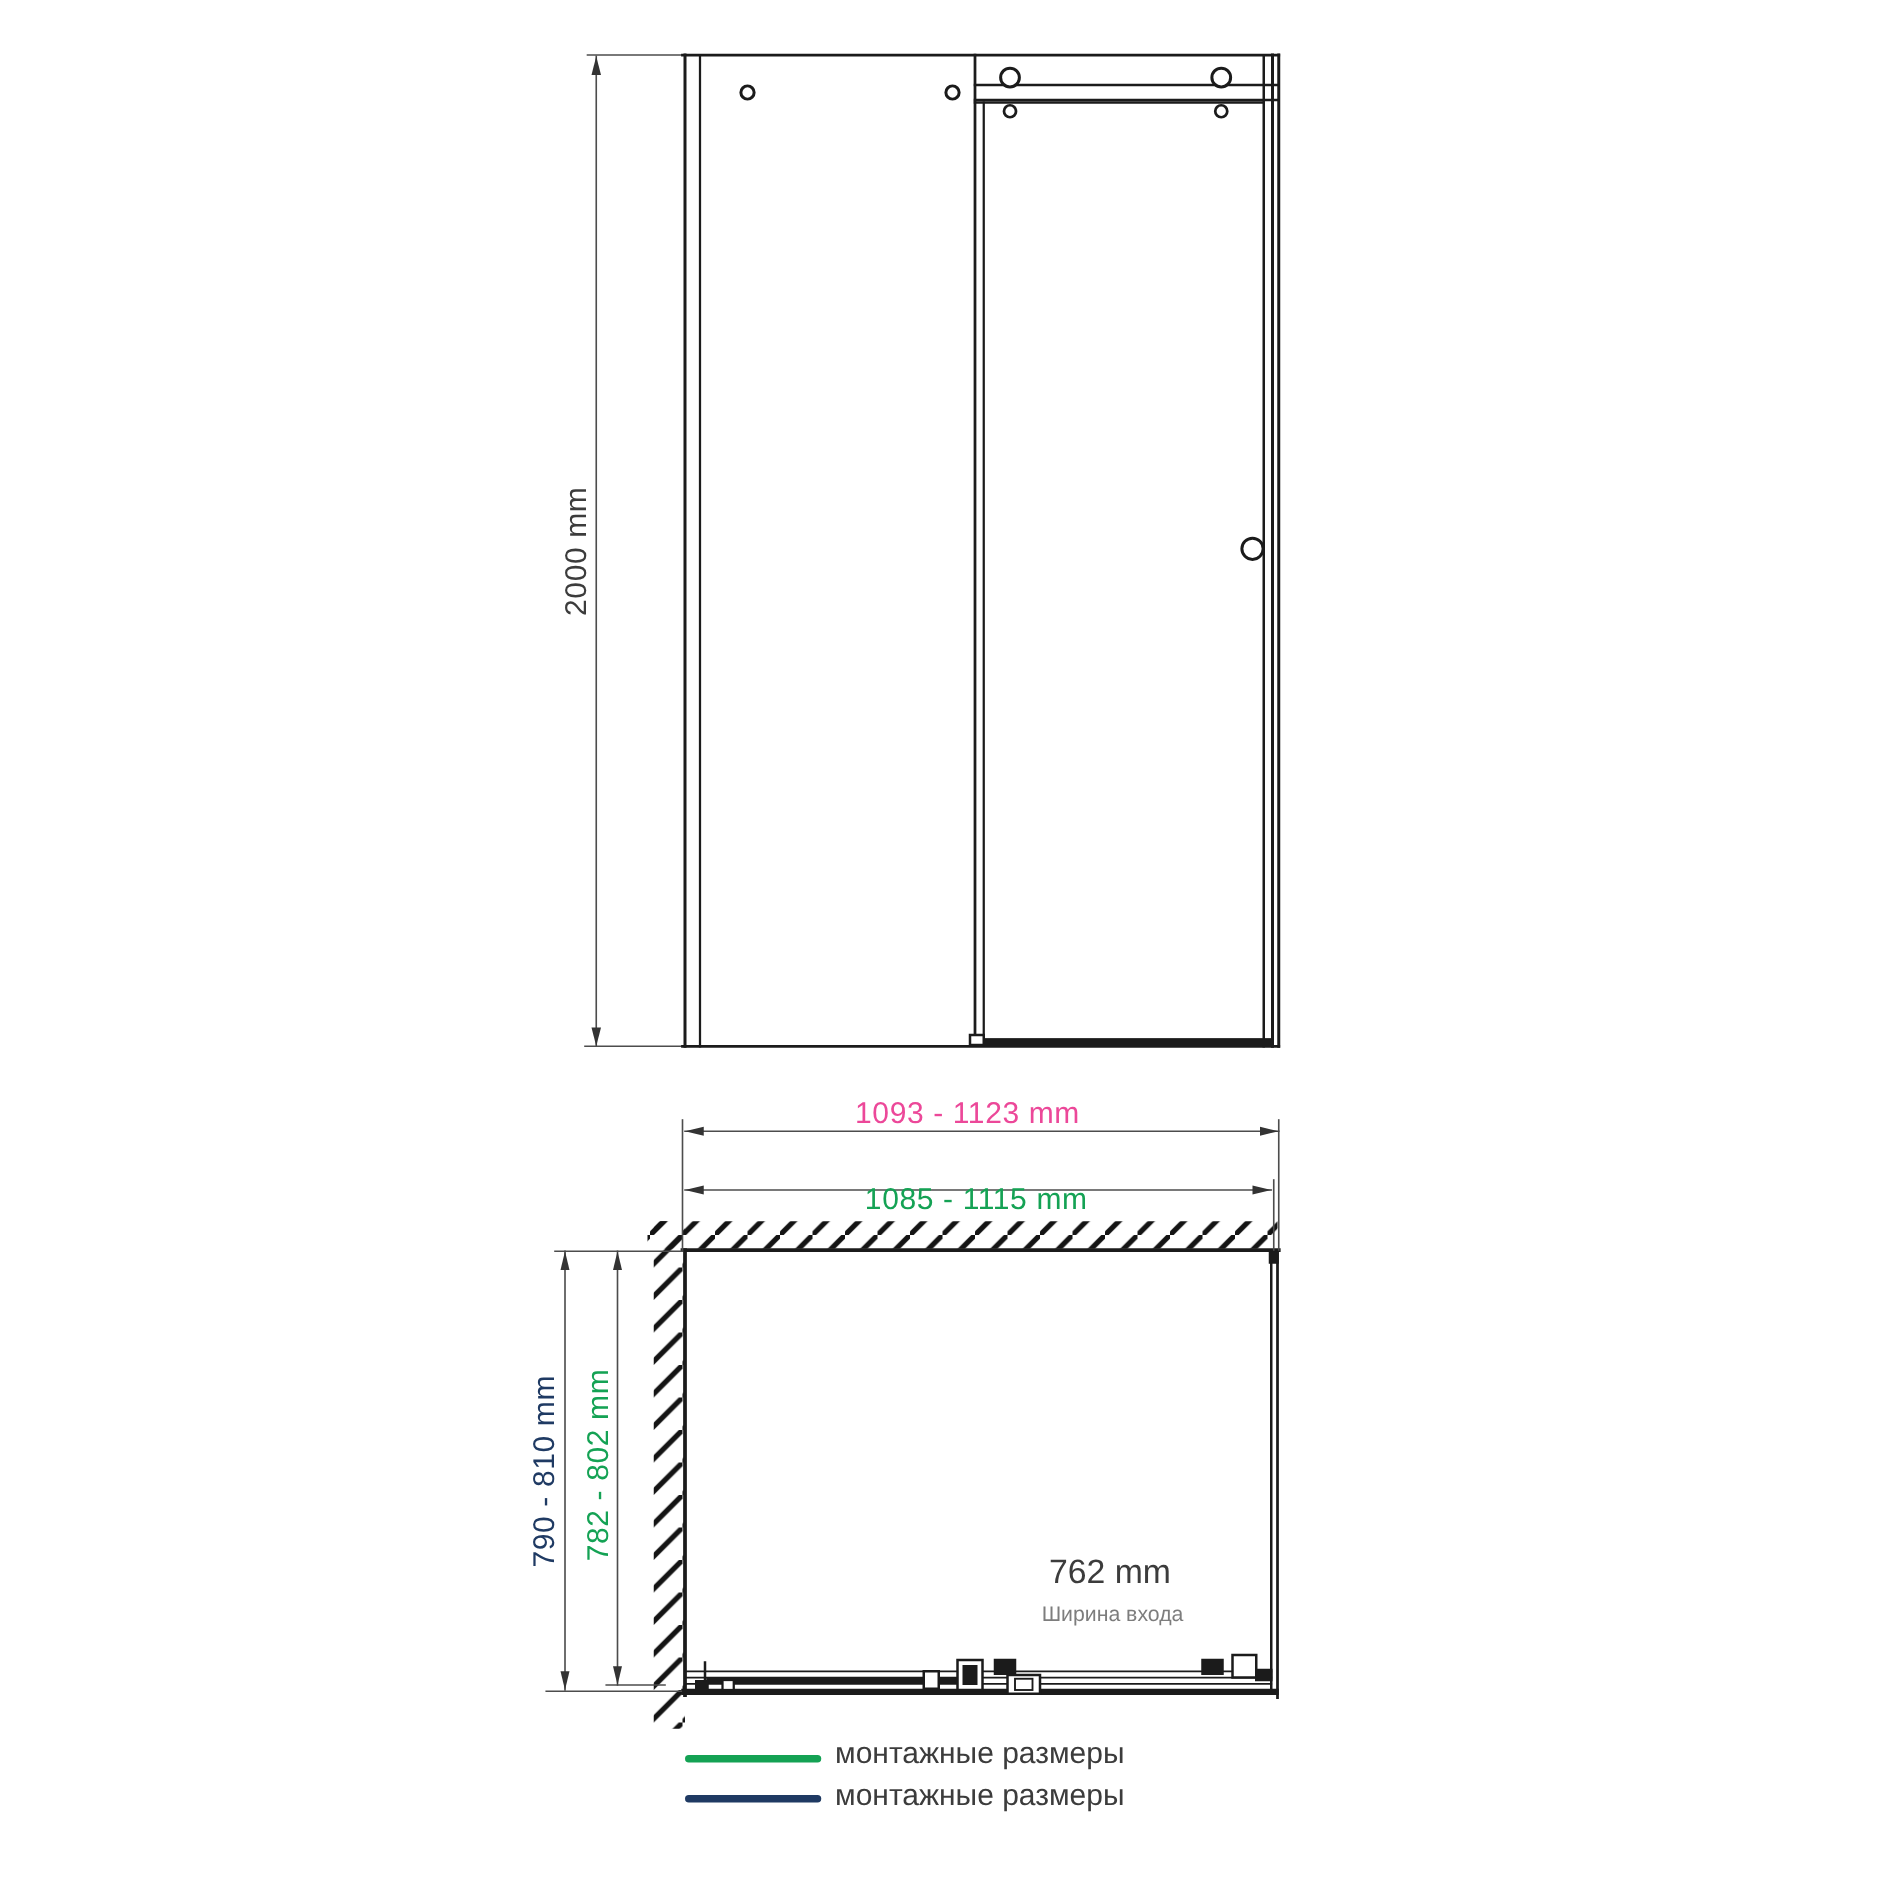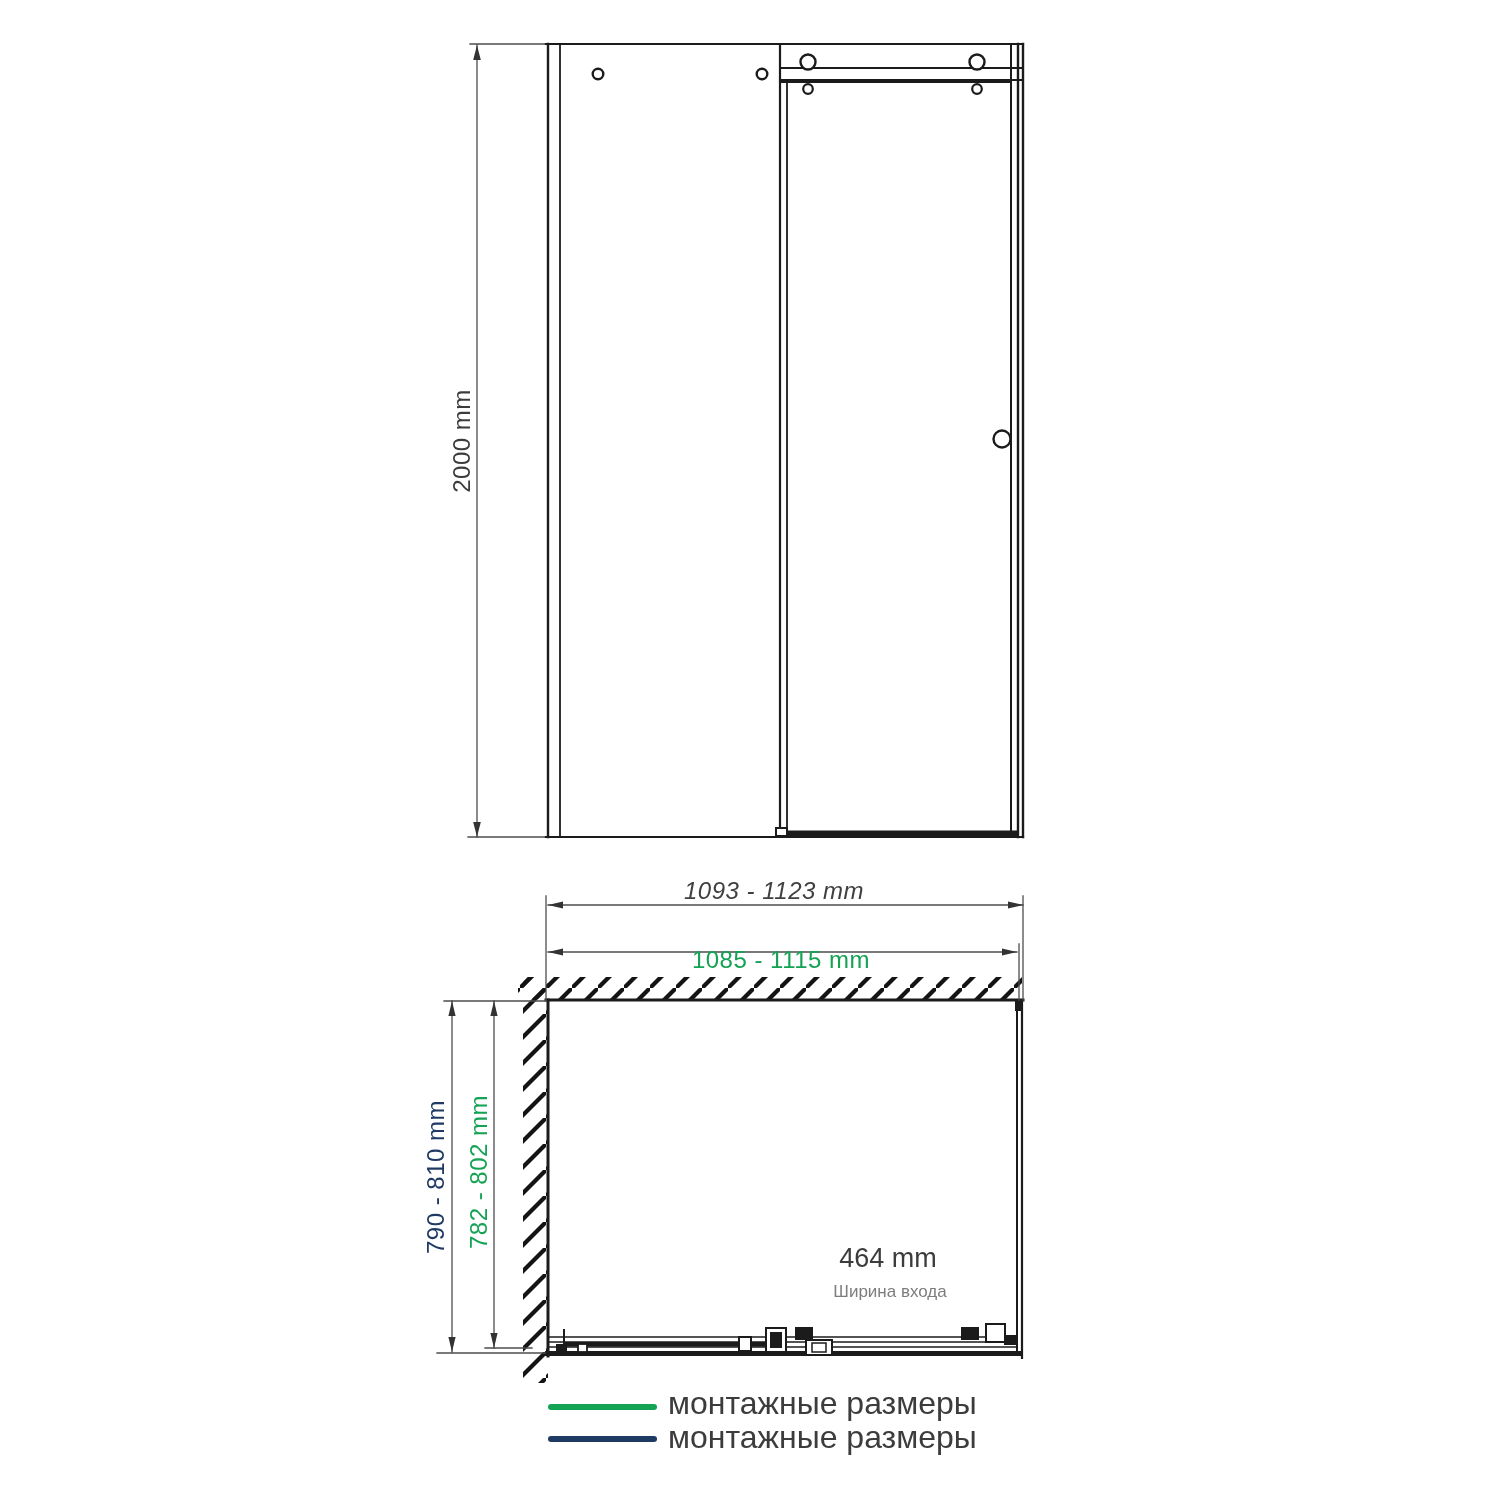--- a/index.html
+++ b/index.html
@@ -7,21 +7,21 @@
     position:relative;width:1504px;height:1504px;background:#ffffff;
     font-family:"Liberation Sans", sans-serif;overflow:hidden;
   }
   .drawing-svg{position:absolute;left:0;top:0;}
   .label{position:absolute;white-space:nowrap;line-height:1;}
   .label.center{transform:translate(-50%,-50%);}
   .label.vert{transform:translate(-50%,-50%) rotate(-90deg);}
   .dim-text{font-size:24px;letter-spacing:0.5px;}
   .big-text{font-size:27px;}
   .caption-text{font-size:17px;}
-  .legend-label{font-size:32px;}
+  .legend-label{font-size:24px;}
 </style>
 </head>
 <body>
 
 <div class="canvas">
 
   <svg class="drawing-svg" width="1504" height="1504" viewBox="0 0 1504 1504">
     <defs>
       <pattern id="hatch" patternUnits="userSpaceOnUse" width="26" height="26">
         <path d="M-1,27 L27,-1" stroke="#141414" stroke-width="4.2"></path>
@@ -136,29 +136,29 @@
         <line x1="485" y1="1348" x2="532" y2="1348" stroke="#4d4d4d" stroke-width="1.3"></line>
         <line x1="494" y1="1001" x2="494" y2="1348" stroke="#4d4d4d" stroke-width="1.3"></line>
         <polygon points="494,1001 490.4,1016 497.6,1016" fill="#333"></polygon>
         <polygon points="494,1348 490.4,1333 497.6,1333" fill="#333"></polygon>
       </g>
     </g>
   </svg>
 
   <div class="label vert dim-text" style="left: 462px; top: 441px; color: rgb(60, 60, 60);">2000 mm</div>
 
-  <div class="label center dim-text" style="left: 774px; top: 891px; color: #404040; font-style: italic;">1093 - 1123 mm</div>
+  <div class="label center dim-text" style="left: 774px; top: 891px; color: #ec4899;">1093 - 1123 mm</div>
 
   <div class="label center dim-text" style="left: 781px; top: 936px; color: rgb(20, 162, 84); margin-top: 24px;">1085 - 1115 mm</div>
 
   <div class="label vert dim-text" style="left: 436px; top: 1177px; color: rgb(31, 58, 99);">790 - 810 mm</div>
 
   <div class="label vert dim-text" style="left: 479px; top: 1172px; color: rgb(20, 162, 84);">782 - 802 mm</div>
 
-  <div class="label center big-text" style="left: 888px; top: 1258px; color: rgb(60, 60, 60);">464 mm</div>
+  <div class="label center big-text" style="left: 888px; top: 1258px; color: rgb(60, 60, 60);">762 mm</div>
 
   <div class="label center caption-text" style="left: 890px; top: 1291px; color: rgb(125, 125, 125);">Ширина входа</div>
 
   <div>
     <div class="label" style="left: 548px; top: 1404px; width: 109px; height: 6px; border-radius: 3px; background-color: rgb(20, 162, 84);"></div>
     <div class="label legend-label" style="left: 668px; top: 1403px; transform: translateY(-50%); color: rgb(60, 60, 60);">монтажные размеры</div>
 
     <div class="label" style="left: 548px; top: 1436px; width: 109px; height: 6px; border-radius: 3px; background-color: rgb(31, 58, 99);"></div>
     <div class="label legend-label" style="left: 668px; top: 1437px; transform: translateY(-50%); color: rgb(60, 60, 60);">монтажные размеры</div>
   </div>

